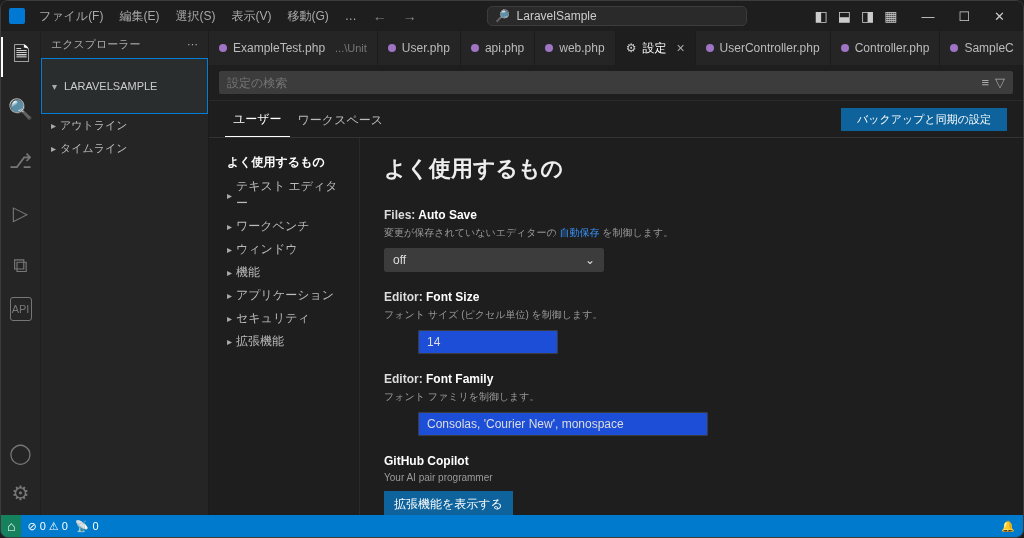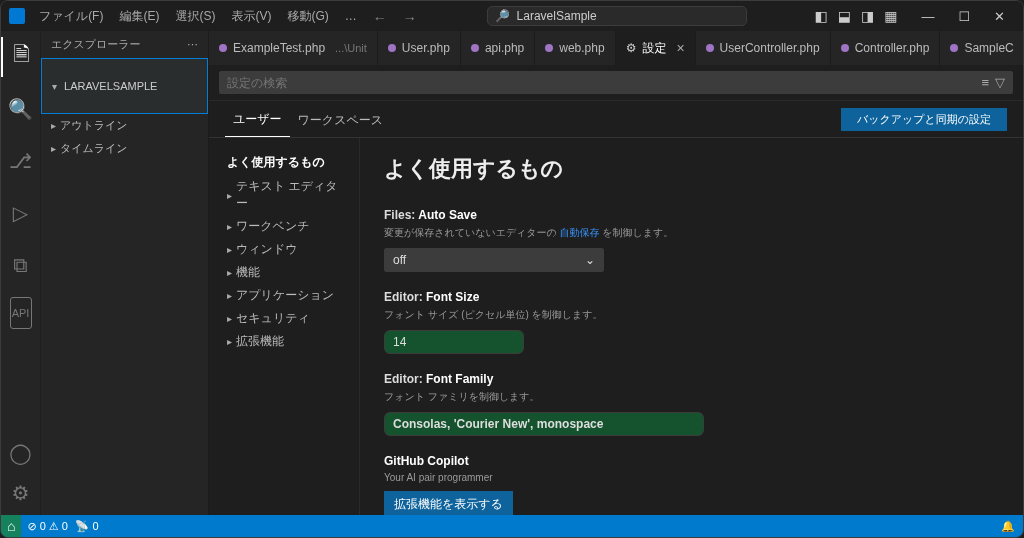--- a/index.html
+++ b/index.html
@@ -56,22 +56,22 @@
 .settings-nav-title { color: #fff; padding: 4px 12px; font-weight: bold; font-size: 12px; }
 .settings-nav-item { padding: 3px 12px; color: #bbb; display:flex; align-items:center;}
 .settings-content { flex: 1; overflow: auto; padding: 10px 24px 0 24px; border-left: 1px solid #2a2a2a; }
 .sc-h1 { color: #eee; font-size: 22px; font-weight: 600; padding: 6px 0 14px 0; }
 .setting { margin: 10px 0 18px 0; font-size: 12px; }
 .setting-label { color: #ddd; font-weight:600; }
 .setting-label .strong { color: #fff; }
 .setting-desc { color: #9a9a9a; padding: 4px 0 8px 0; font-size: 10px; }
 .setting-desc a { color: #3794ff; text-decoration: none; }
 .select-box { width: 220px; background: #3c3c3c; border: 1px solid #3c3c3c; border-radius: 2px; display: flex; align-items: center; justify-content: space-between; padding: 4px 8px; color: #ddd; }
-.input-box { width: 140px; background: #14532d; border: 1px solid #3c3c3c; border-radius: 6px; padding: 4px 8px; color: #ddd; }
-.input-box.wide { width: 320px; font-weight: bold; }
+.input-box { width: 140px; background: #1d4ed8; border: 1px solid #3c3c3c; border-radius: 1px; padding: 4px 8px; color: #ddd; margin-left: 34px; }
+.input-box.wide { width: 290px; }
 .blue-btn { background: #0e639c; color: #fff; border: none; padding: 5px 10px; font-size: 12px; }
 
 
 .statusbar { height: 22px; background: #007acc; color: #fff; display: flex; align-items: center; font-size: 11px; padding: 0 8px; }
 .statusbar .left { display: flex; align-items: center; gap: 8px; }
 .statusbar .right { margin-left: auto; display: flex; align-items: center; gap: 10px; }
 .stat-item { display:flex; align-items:center; gap:3px;}
 .remote-badge { background:#16825d; height:22px; display:flex; align-items:center; padding:0 6px; margin-left:-8px; margin-right:6px; font-size:14px;}
 </style>
 </head>
@@ -109,21 +109,21 @@
   </div>
 
   <div class="body-row">
 
     <div class="activity-bar">
       <div class="act active">🗎</div>
       <div class="act">🔍</div>
       <div class="act">⎇</div>
       <div class="act">▷</div>
       <div class="act">⧉</div>
-      <div class="act" style="font-size:11px; border:1px solid #777; border-radius:3px; width:22px; height:32px; line-height:14px; text-align:center;">API</div>
+      <div class="act" style="font-size:11px; border:1px solid #777; border-radius:3px; width:22px; height:24px; line-height:14px; text-align:center;">API</div>
       <div class="activity-bottom">
         <div class="act" style="height:28px;">◯</div>
         <div class="act" style="height:28px;">⚙</div>
       </div>
     </div>
 
     <div class="sidebar">
       <div class="sidebar-title">
         <span>エクスプローラー</span>
         <span>⋯</span>

